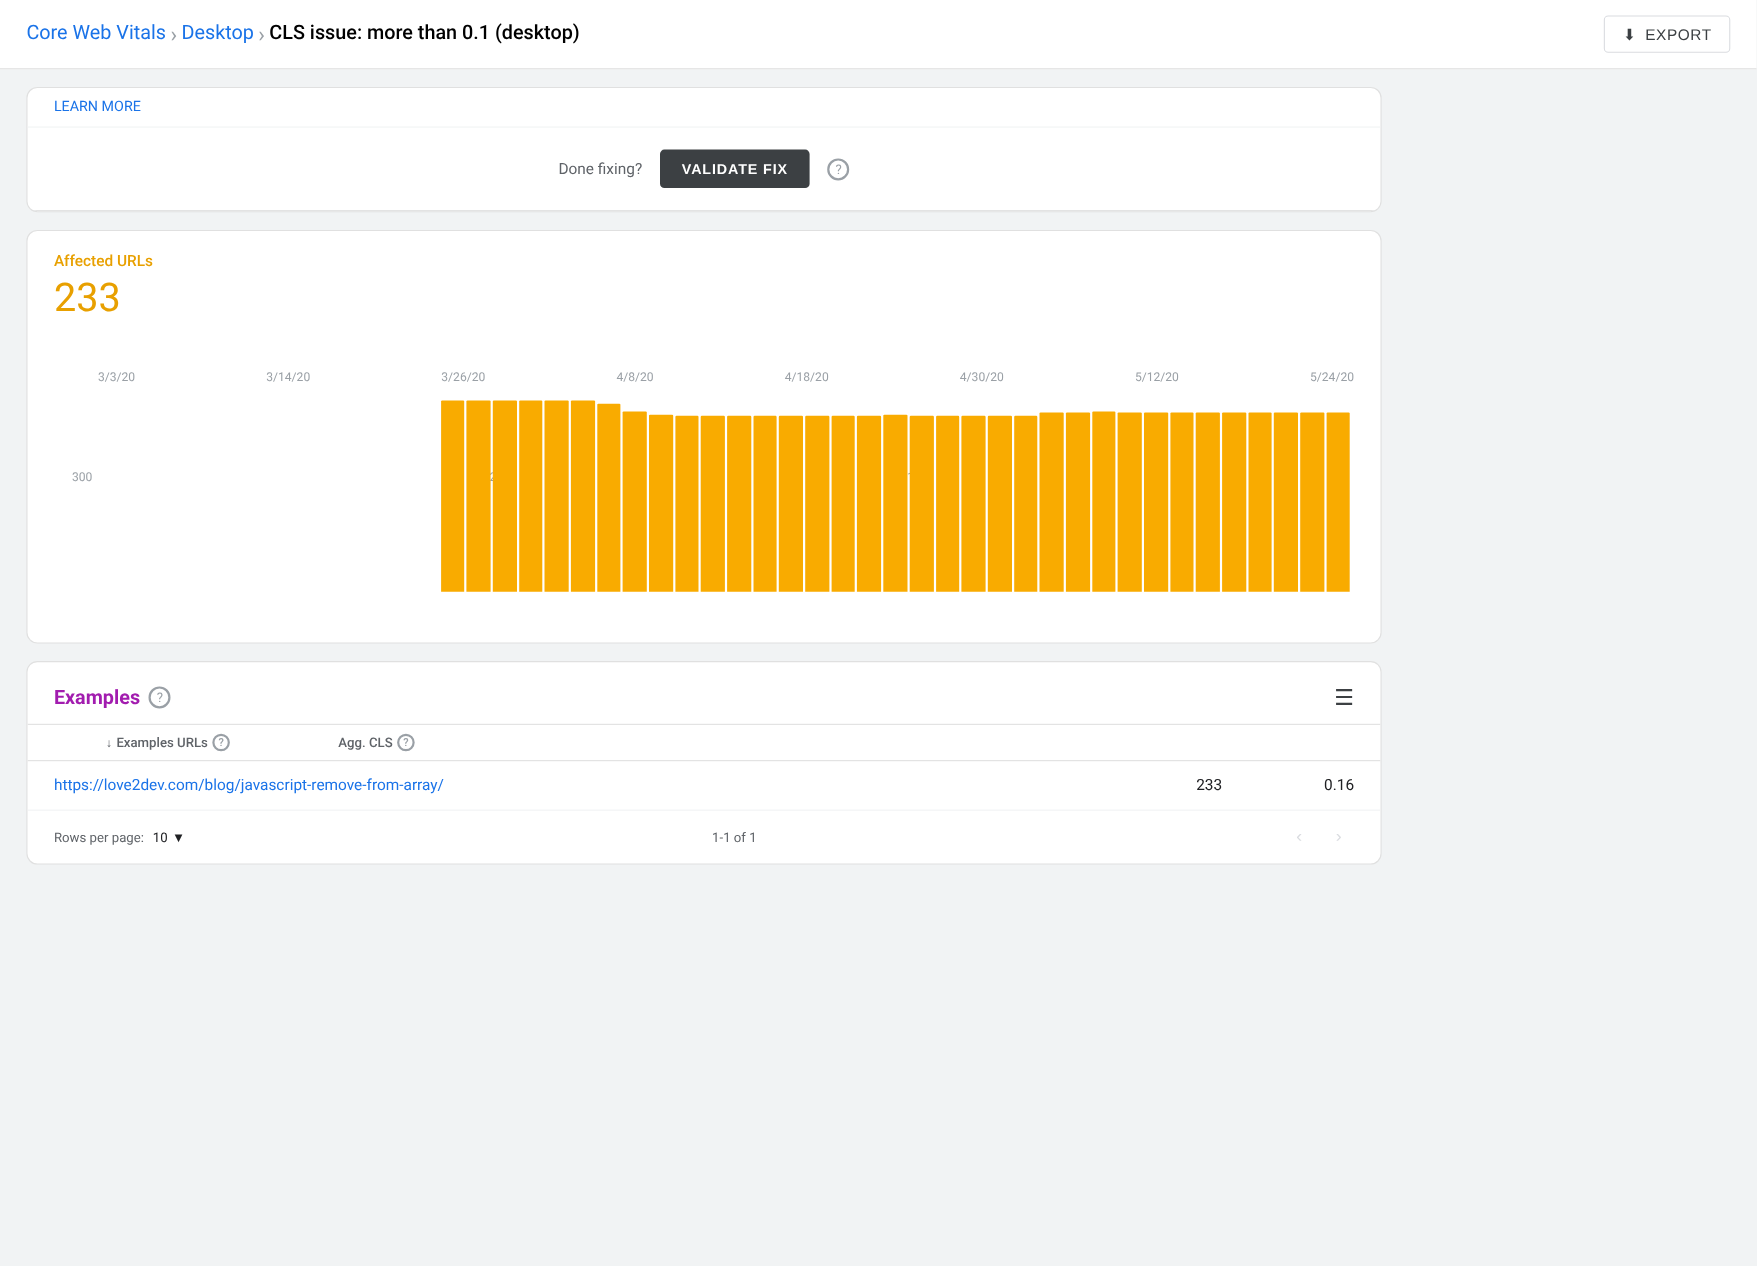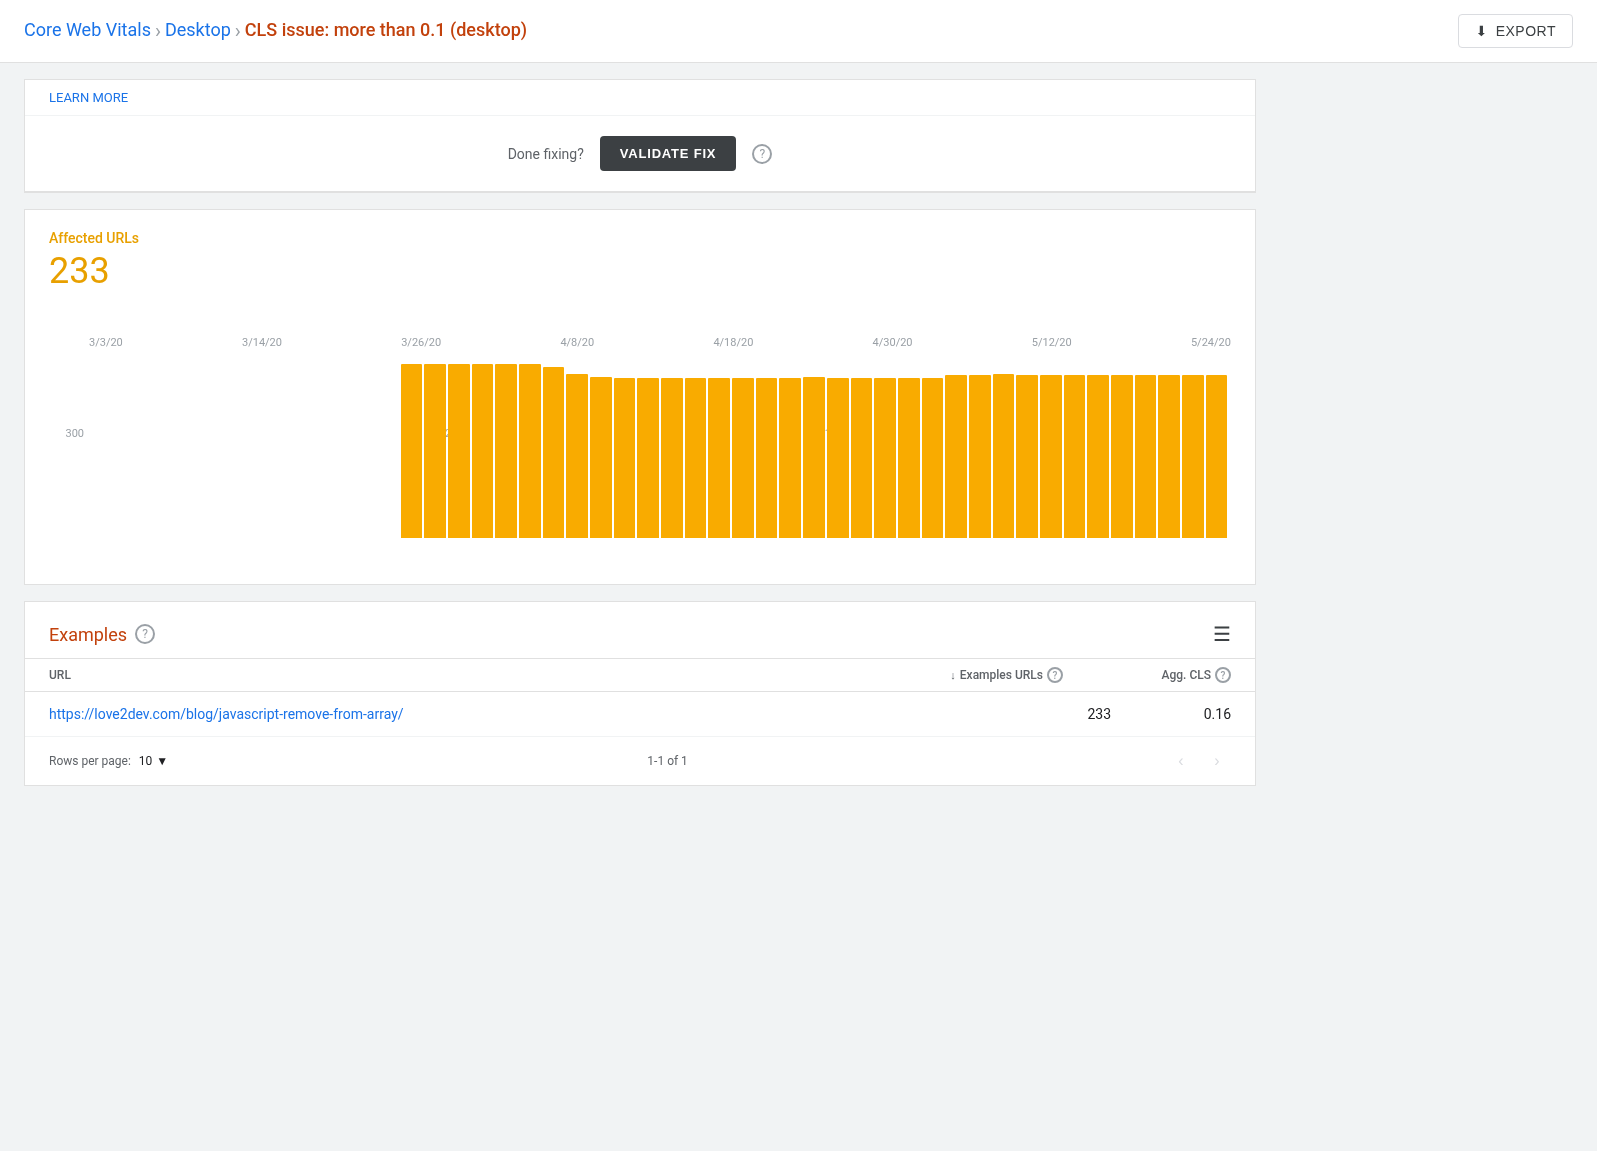--- a/index.html
+++ b/index.html
@@ -31,21 +31,21 @@
     .breadcrumb-link {
       color: #1a73e8;
       cursor: pointer;
       font-weight: 400;
     }
     .breadcrumb-sep {
       color: #9aa0a6;
       font-size: 20px;
     }
     .breadcrumb-current {
-      color: #c2410c;
+      color: #000000;
       font-weight: 500;
     }
     .export-btn {
       display: flex;
       align-items: center;
       gap: 8px;
       padding: 8px 16px;
       border: 1px solid #dadce0;
       border-radius: 4px;
       background: #fff;
@@ -59,21 +59,21 @@
     
     .content {
       padding: 16px 24px;
       max-width: 1280px;
     }
 
     
     .card {
       background: #fff;
       border: 1px solid #e0e0e0;
-      border-radius: 0;
+      border-radius: 10px;
       margin-bottom: 16px;
       overflow: hidden;
     }
 
     
     .validate-section {
       padding: 20px 24px;
       display: flex;
       align-items: center;
       justify-content: center;
@@ -202,22 +202,22 @@
       align-items: center;
       justify-content: space-between;
     }
     .examples-title-group {
       display: flex;
       align-items: center;
       gap: 8px;
     }
     .examples-title {
       font-size: 18px;
-      font-weight: 400;
-      color: #c2410c;
+      font-weight: 700;
+      color: #a21caf;
     }
     .filter-icon {
       color: #3c4043;
       cursor: pointer;
       font-size: 18px;
     }
     .table-header {
       display: flex;
       align-items: center;
       padding: 8px 24px;
@@ -438,21 +438,20 @@
   <div class="card">
     <div class="examples-header">
       <div class="examples-title-group">
         <span class="examples-title">Examples</span>
         <div class="help-icon">?</div>
       </div>
       <span class="filter-icon" style="font-size:20px; color:#3c4043;">☰</span>
     </div>
 
     <div class="table-header">
-      <div class="col-url">URL</div>
       <div class="col-similar">
         <span style="font-size:11px;">↓</span>
         <span>Examples URLs</span>
         <div class="help-icon" style="width:16px;height:16px;font-size:10px;">?</div>
       </div>
       <div class="col-agg">
         <span>Agg. CLS</span>
         <div class="help-icon" style="width:16px;height:16px;font-size:10px;">?</div>
       </div>
     </div>

